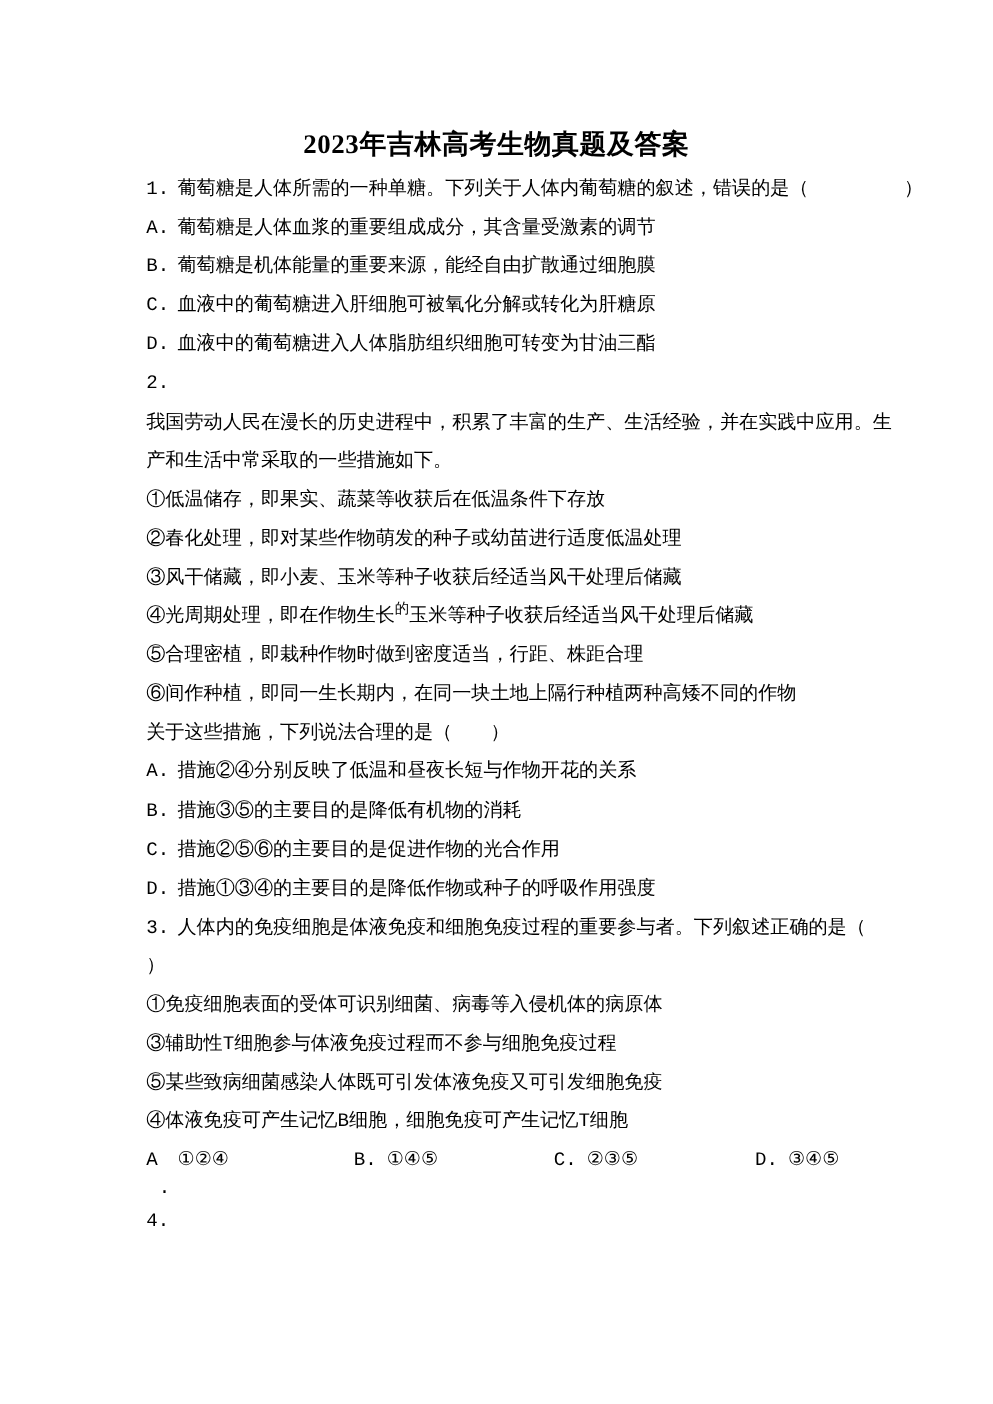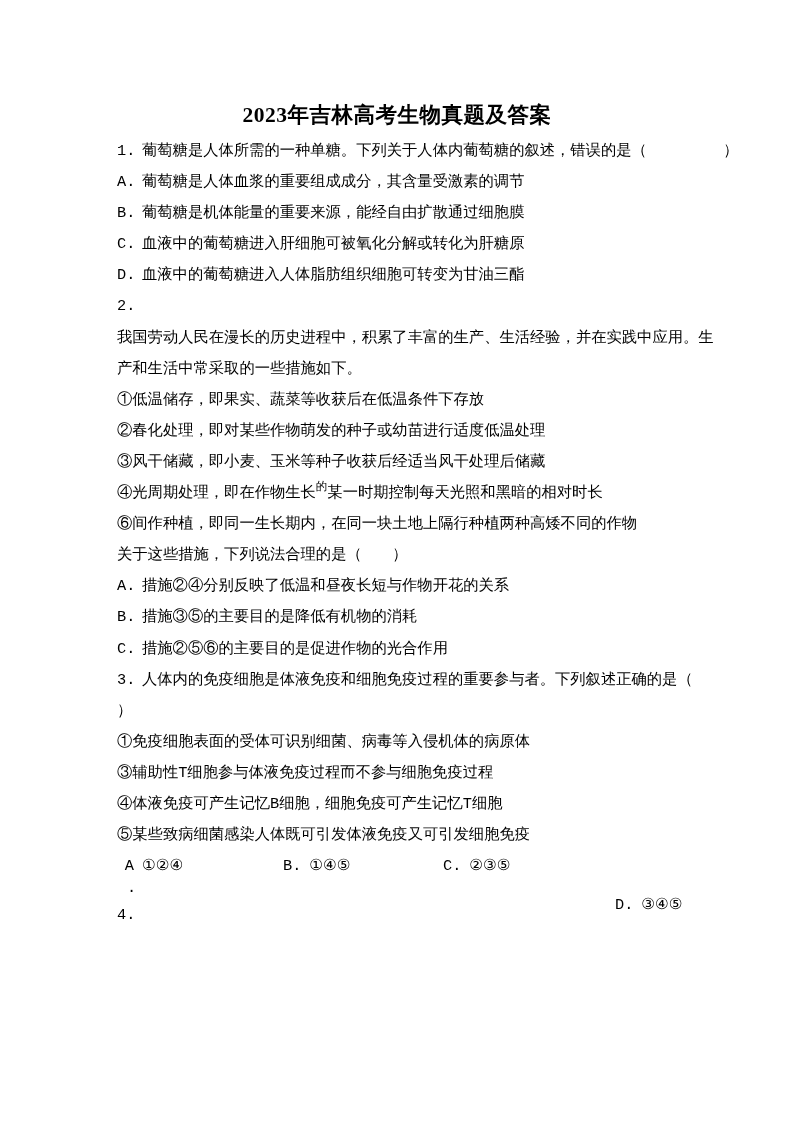--- a/index.html
+++ b/index.html
@@ -46,31 +46,30 @@
     display: inline-block;
     width: 25px;
   }
   .sup {
     font-size: 11.5px;
     position: relative;
     top: -7px;
   }
   .answers-row {
     position: relative;
-    text-align: right;
   }
   .ans {
     position: absolute;
     top: 0;
     white-space: pre;
   }
   .ans-a { left: 0; }
   .ans-b { left: 166px; }
   .ans-c { left: 326px; }
-  .ans-d { left: 498px; margin-top: 39px; }
+  .ans-d { left: 487px; }
   .ans-label {
     display: inline-block;
     min-width: 17px;
     margin-right: 8px;
   }
   .stray-line {
     height: 13px;
     line-height: 13px;
     padding-left: 10px;
   }
@@ -92,33 +91,35 @@
     <div class="line"><span class="prefix">B.</span><span>葡萄糖是机体能量的重要来源，能经自由扩散通过细胞膜</span></div>
     <div class="line"><span class="prefix">C.</span><span>血液中的葡萄糖进入肝细胞可被氧化分解或转化为肝糖原</span></div>
     <div class="line"><span class="prefix">D.</span><span>血液中的葡萄糖进入人体脂肪组织细胞可转变为甘油三酯</span></div>
 
     <div class="line">2.</div>
     <div class="line">我国劳动人民在漫长的历史进程中，积累了丰富的生产、生活经验，并在实践中应用。生</div>
     <div class="line">产和生活中常采取的一些措施如下。</div>
     <div class="line">①低温储存，即果实、蔬菜等收获后在低温条件下存放</div>
     <div class="line">②春化处理，即对某些作物萌发的种子或幼苗进行适度低温处理</div>
     <div class="line">③风干储藏，即小麦、玉米等种子收获后经适当风干处理后储藏</div>
-    <div class="line"><span>④光周期处理，即在作物生长</span><span class="sup">的</span><span>某一时期控制每天光照和黑暗的相对时长</span></div>
+    <div class="line"><span>④光周期处理，即在作物生长</span><span class="sup">的</span><span>玉米等种子收获后经适当风干处理后储藏</span></div>
+    <div class="line">⑤合理密植，即栽种作物时做到密度适当，行距、株距合理</div>
     <div class="line">⑥间作种植，即同一生长期内，在同一块土地上隔行种植两种高矮不同的作物</div>
     <div class="line">关于这些措施，下列说法合理的是（　　）</div>
     <div class="line"><span class="prefix">A.</span><span>措施②④分别反映了低温和昼夜长短与作物开花的关系</span></div>
     <div class="line"><span class="prefix">B.</span><span>措施③⑤的主要目的是降低有机物的消耗</span></div>
     <div class="line"><span class="prefix">C.</span><span>措施②⑤⑥的主要目的是促进作物的光合作用</span></div>
+    <div class="line"><span class="prefix">D.</span><span>措施①③④的主要目的是降低作物或种子的呼吸作用强度</span></div>
 
     <div class="line"><span class="prefix">3.</span><span>人体内的免疫细胞是体液免疫和细胞免疫过程的重要参与者。下列叙述正确的是（</span></div>
     <div class="line">）</div>
     <div class="line">①免疫细胞表面的受体可识别细菌、病毒等入侵机体的病原体</div>
     <div class="line">③辅助性T细胞参与体液免疫过程而不参与细胞免疫过程</div>
+    <div class="line">⑤某些致病细菌感染人体既可引发体液免疫又可引发细胞免疫</div>
     <div class="line">④体液免疫可产生记忆B细胞，细胞免疫可产生记忆T细胞</div>
-    <div class="line">⑤某些致病细菌感染人体既可引发体液免疫又可引发细胞免疫</div>
 
     <div class="line answers-row">
       <span class="ans ans-a"><span class="ans-label">A</span><span>①②④</span></span>
       <span class="ans ans-b"><span class="ans-label">B.</span><span>①④⑤</span></span>
       <span class="ans ans-c"><span class="ans-label">C.</span><span>②③⑤</span></span>
       <span class="ans ans-d"><span class="ans-label">D.</span><span>③④⑤</span></span>
     </div>
     <div class="line stray-line">.</div>
 
     <div class="line q4-line">4.</div>

